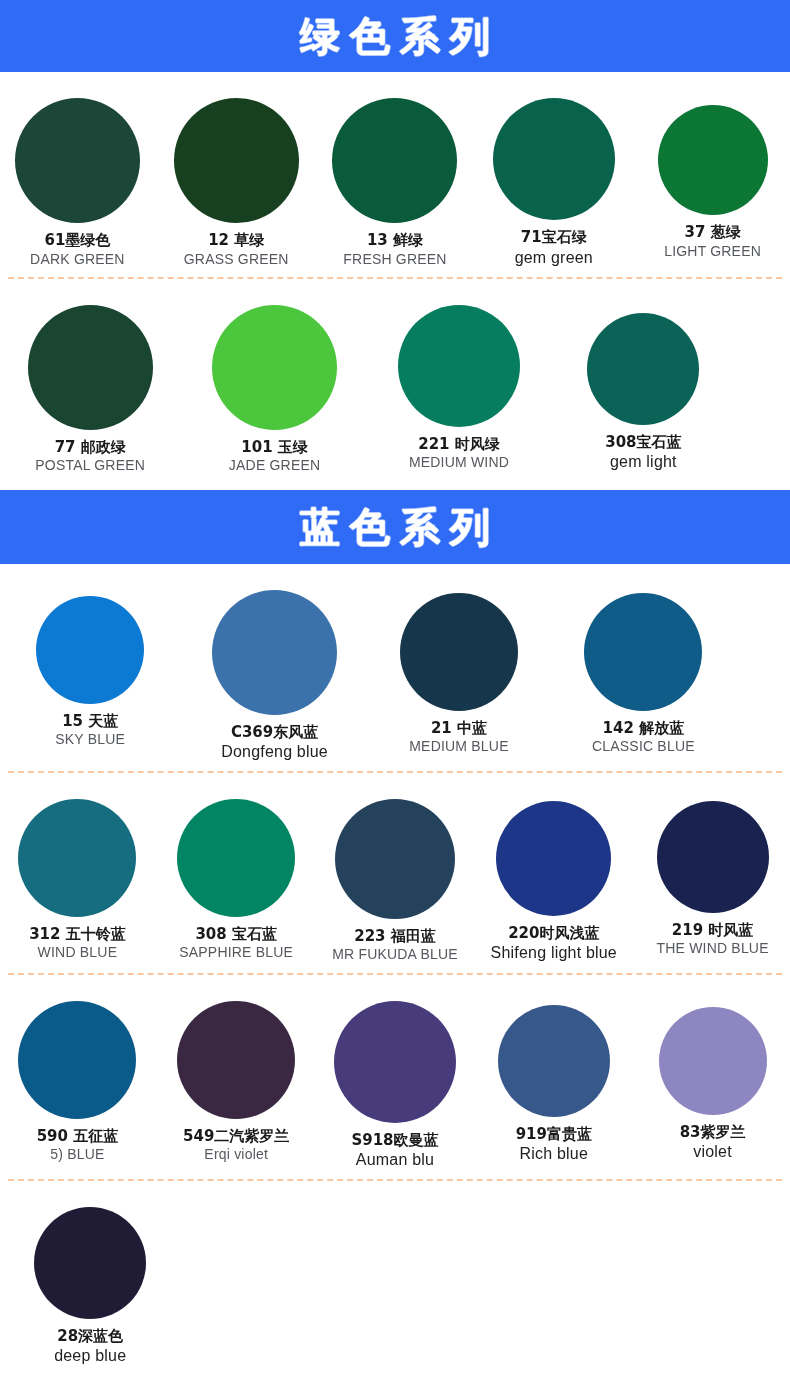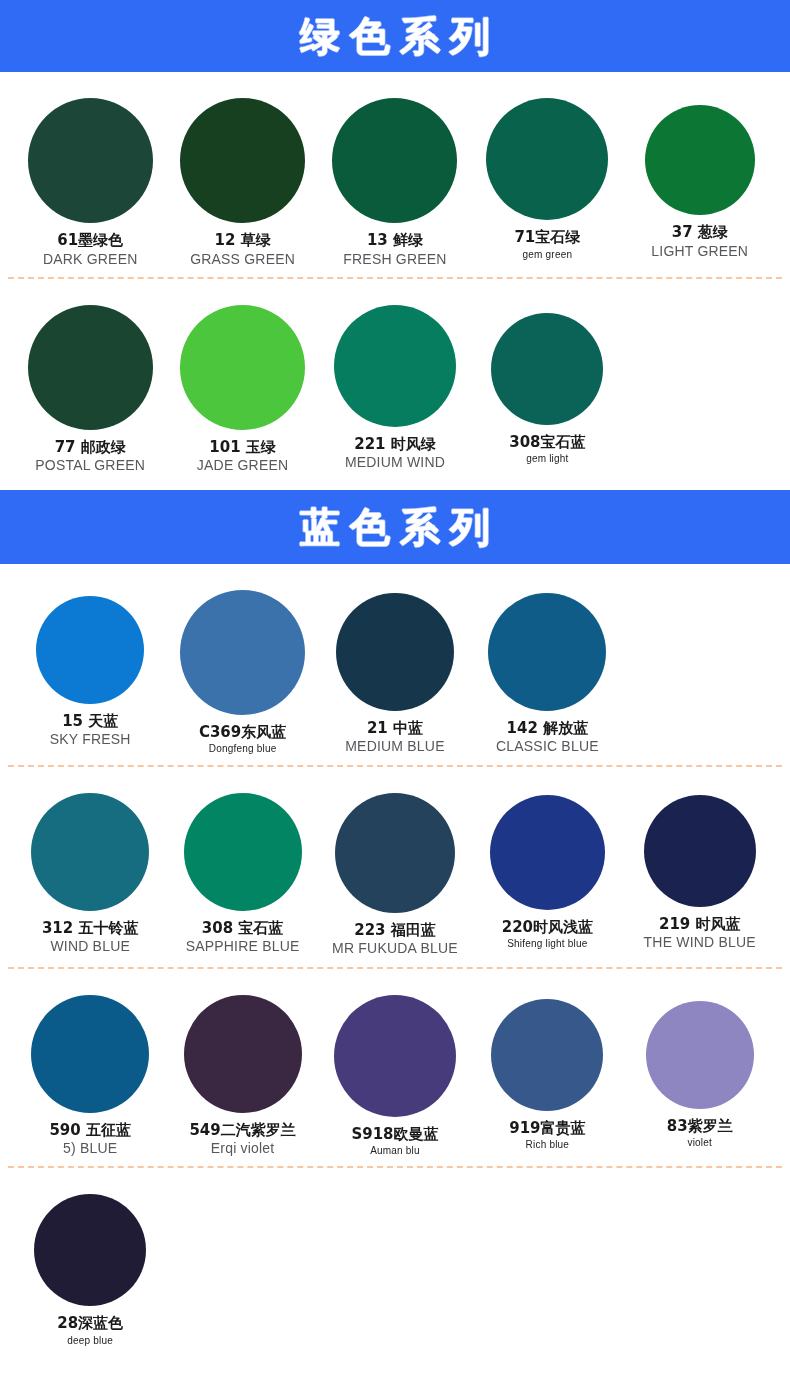--- a/index.html
+++ b/index.html
@@ -47,20 +47,21 @@
 
   .banner-green { height: 72px; background: #2F6BF5; }
   .banner-blue  { height: 74px; background: #2F6BF5; }
 
   
   .swatch-row {
     display: flex;
     width: 790px;
     box-sizing: border-box;
     padding: 0 14px;
+    gap: 32px;
   }
   .swatch-row.cols5 .swatch-cell { width: 20%; }
   .swatch-row.cols4 .swatch-cell { width: 20%; }
   .swatch-row.cols1 .swatch-cell { width: 20%; }
 
   .swatch-cell {
     box-sizing: border-box;
     display: flex;
     flex-direction: column;
     align-items: center;
@@ -85,21 +86,21 @@
     margin-top: 3px;
     font-size: 14px;
     color: #55585c;
     letter-spacing: 0.2px;
     line-height: 1.1;
     white-space: nowrap;
     text-transform: none;
     font-family: "Liberation Sans", sans-serif;
   }
   .swatch-label-en.big {
-    font-size: 10px;
+    font-size: 16px;
     color: #222;
     text-align: right;
   }
 
   
   .divider {
     width: 790px;
     height: 1px;
     box-sizing: border-box;
     border-top: 2px dashed #F8C49B;
@@ -185,21 +186,21 @@
   <div class="section-banner banner-blue">
     <span class="banner-text">蓝色系列</span>
   </div>
 
   <div class="spacer-md"></div>
 
   <div class="swatch-row cols5">
     <div class="swatch-cell">
       <span class="swatch-dot" style="width:108px;height:108px;background:#0C79D3;margin-top:6px;"></span>
       <span class="swatch-label-cn">15 天蓝</span>
-      <span class="swatch-label-en">SKY FRESH</span>
+      <span class="swatch-label-en">SKY BLUE</span>
     </div>
     <div class="swatch-cell">
       <span class="swatch-dot" style="width:125px;height:125px;background:#3C72AC;"></span>
       <span class="swatch-label-cn">C369东风蓝</span>
       <span class="swatch-label-en big">Dongfeng blue</span>
     </div>
     <div class="swatch-cell">
       <span class="swatch-dot" style="width:118px;height:118px;background:#16364B;margin-top:3px;"></span>
       <span class="swatch-label-cn">21 中蓝</span>
       <span class="swatch-label-en">MEDIUM BLUE</span>

